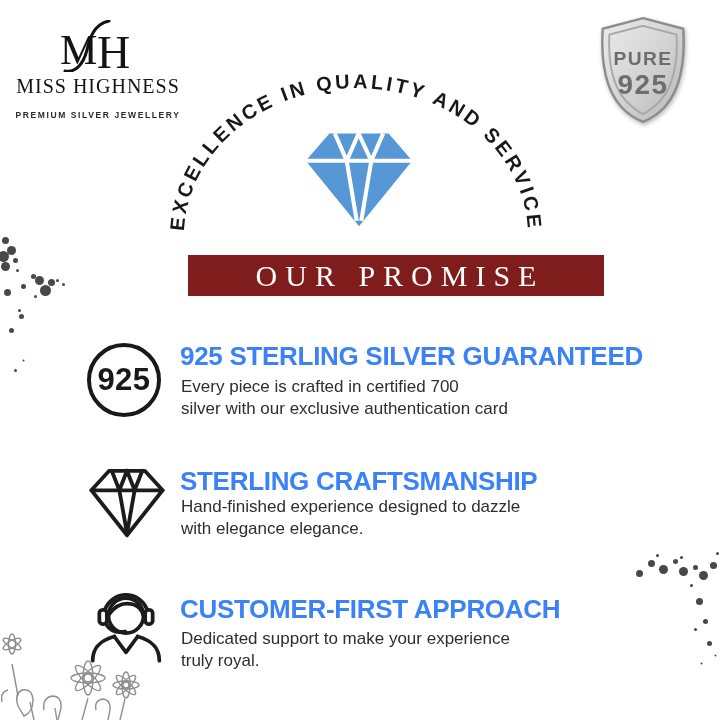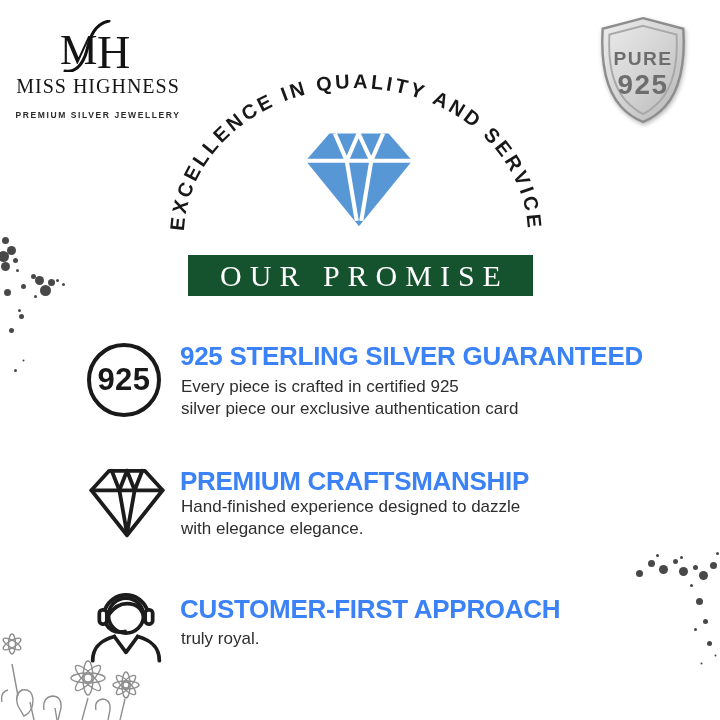--- a/index.html
+++ b/index.html
@@ -19,21 +19,21 @@
 
   
   .arc-svg{position:absolute;left:140px;top:40px;}
   .arc-svg text{font-family:"Liberation Sans",sans-serif;font-weight:bold;font-size:20px;
                 letter-spacing:3px;fill:#181818;}
 
   
   .diamond-blue{position:absolute;left:302px;top:128px;}
 
   
-  .banner{position:absolute;left:188px;top:255px;width:345px;height:41px;background:#14532d;
+  .banner{position:absolute;left:188px;top:255px;width:416px;height:41px;background:#7f1d1d;
           display:flex;align-items:center;justify-content:center;}
   .banner-text{font-family:"Liberation Serif",serif;font-size:30px;color:#ffffff;
                letter-spacing:8px;padding-left:8px;white-space:nowrap;}
 
   
   .feature-title{position:absolute;left:180px;font-size:26px;font-weight:bold;letter-spacing:-0.3px;
                  color:#3b82f6;white-space:nowrap;}
   .feature-desc{position:absolute;left:181px;font-size:17px;line-height:21.5px;color:#2e2e2e;white-space:nowrap;}
   .icon-925{position:absolute;left:87px;top:343px;width:74px;height:74px;border:4px solid #191919;
             border-radius:50%;box-sizing:border-box;display:flex;align-items:center;justify-content:center;}
@@ -145,51 +145,52 @@
 
   <div class="banner">
     <span class="banner-text">OUR PROMISE</span>
   </div>
 
   <div class="icon-925">
     <span>925</span>
   </div>
   <div class="feature-title" style="top:341px">925 STERLING SILVER GUARANTEED</div>
   <div class="feature-desc" style="top:376px">
-    <div>Every piece is crafted in certified 925</div>
-    <div>silver piece our exclusive authentication card</div>
+    <div>Every piece is crafted in certified 700</div>
+    <div>silver with our exclusive authentication card</div>
   </div>
 
   <svg class="icon-diamond-outline" width="78" height="74" viewBox="0 0 92 86">
     <g stroke="#1c1c1c" stroke-width="4.5" fill="none" stroke-linejoin="round" stroke-linecap="round">
       <path d="M4 28 L25 5 H67 L88 28 L46 81 Z"></path>
       <path d="M4 28 H88"></path>
       <path d="M28 5 L37 28 L46 5"></path>
       <path d="M46 5 L55 28 L64 5"></path>
       <path d="M37 28 L46 79"></path>
       <path d="M55 28 L46 79"></path>
     </g>
   </svg>
-  <div class="feature-title" style="top:466px">PREMIUM CRAFTSMANSHIP</div>
+  <div class="feature-title" style="top:466px">STERLING CRAFTSMANSHIP</div>
   <div class="feature-desc" style="top:496px">
     <div>Hand-finished experience designed to dazzle</div>
     <div>with elegance elegance.</div>
   </div>
 
   <svg class="icon-support" width="80" height="94" viewBox="0 0 96 92">
     <g stroke="#1c1c1c" stroke-width="4.5" fill="none" stroke-linecap="round" stroke-linejoin="round">
       <circle cx="48" cy="36" r="21"></circle>
       <path d="M28 34 Q40 17 58 23 Q66 26 69 36"></path>
       <path d="M23 28 A 27 27 0 0 1 73 28"></path>
       <rect x="16" y="29" width="9" height="17" rx="4"></rect>
       <rect x="71" y="29" width="9" height="17" rx="4"></rect>
       <path d="M24 46 Q31 58 47 55"></path>
       <path d="M8 90 C8 72 20 65 34 61"></path>
       <path d="M62 61 C76 65 88 72 88 90"></path>
       <path d="M34 61 L48 80 L62 61"></path>
     </g>
   </svg>
   <div class="feature-title" style="top:594px">CUSTOMER-FIRST APPROACH</div>
   <div class="feature-desc" style="top:628px">
+    <div>Dedicated support to make your experience</div>
     <div>truly royal.</div>
   </div>
 
 </div>
 
 </body></html>

